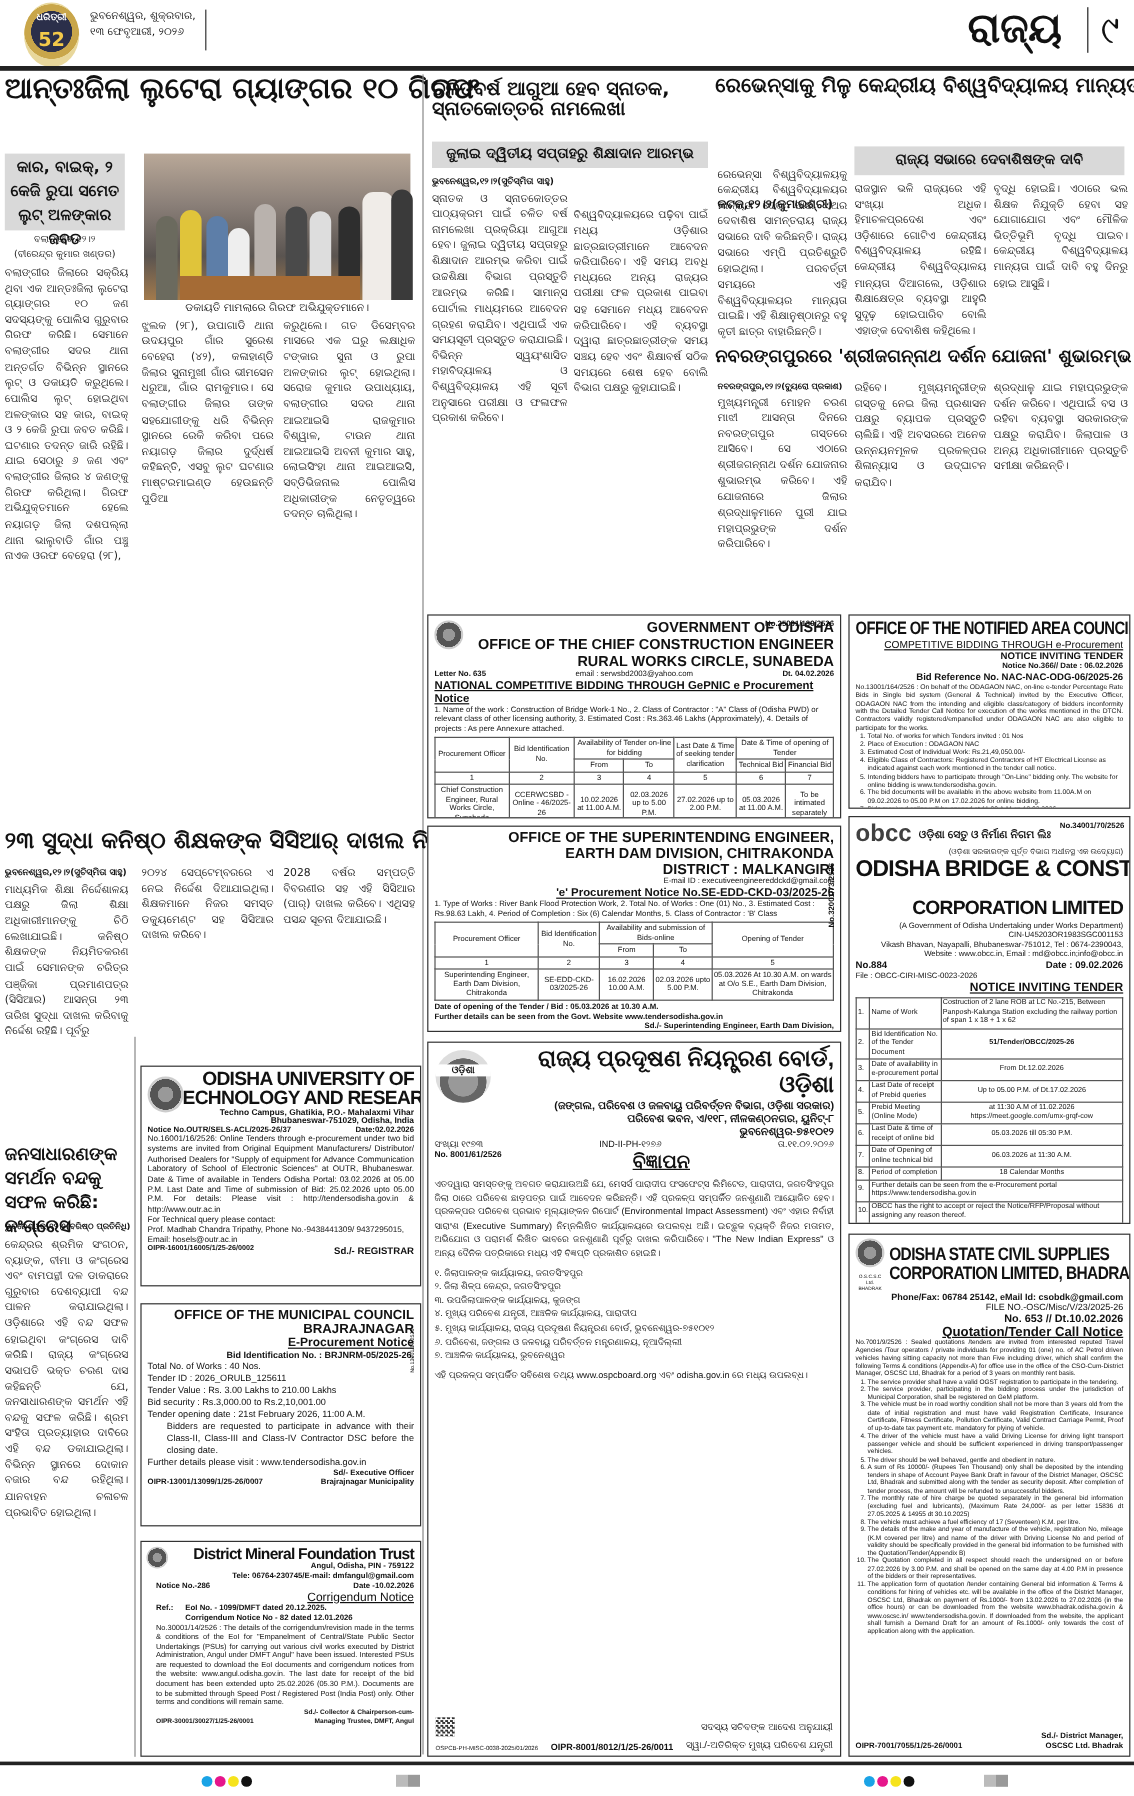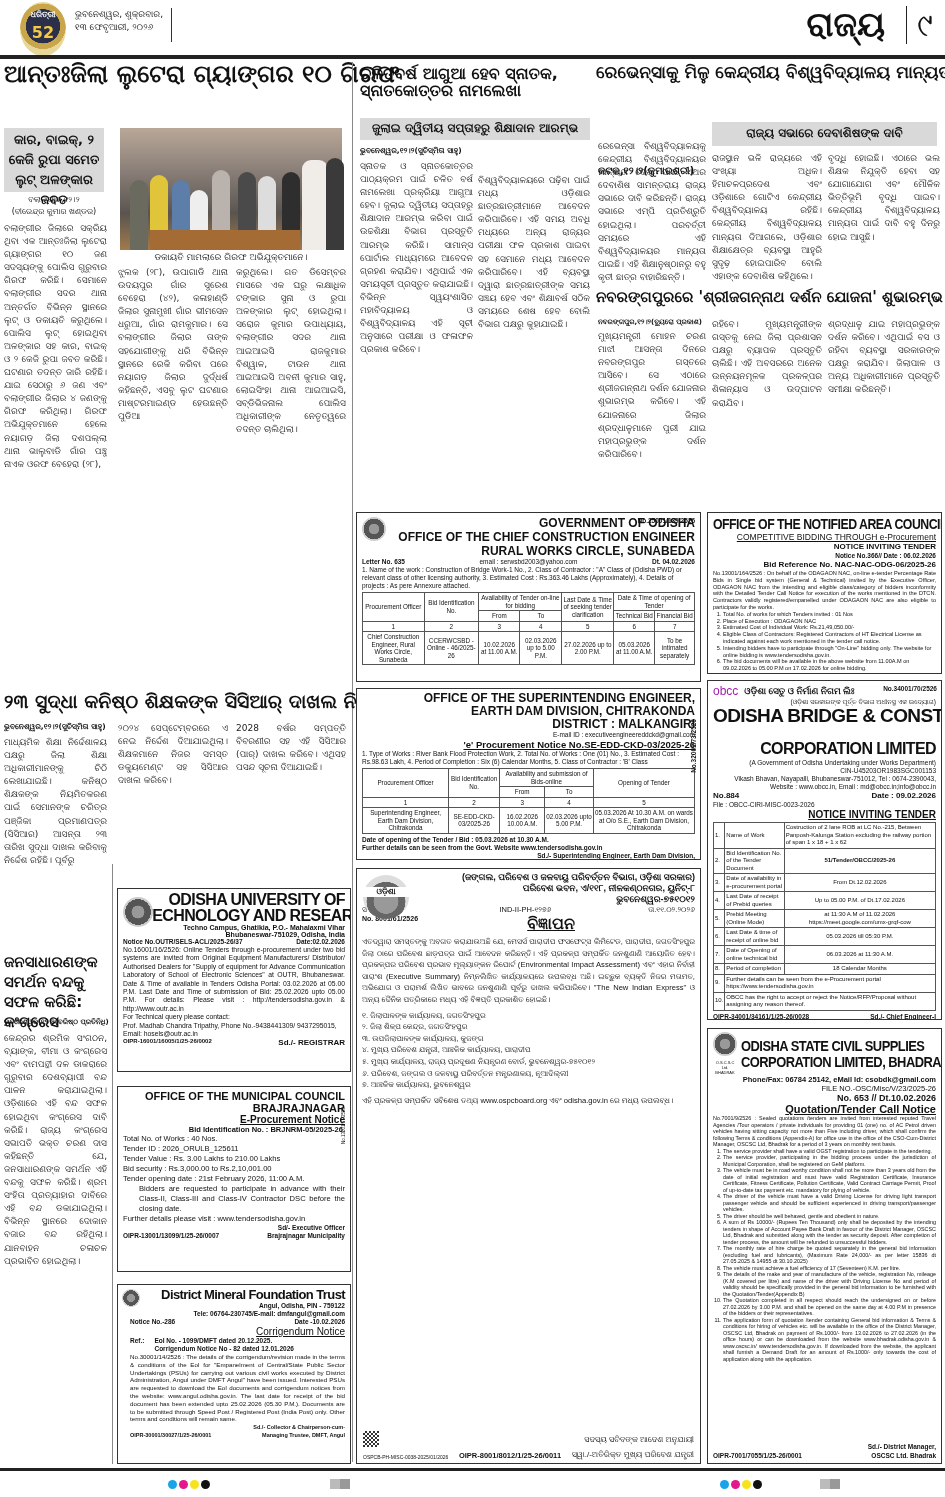--- a/index.html
+++ b/index.html
@@ -120,20 +120,21 @@
   <span class="emblem abs" style="left:5px;top:4px;"></span>
   <div class="c b lg" style="margin-left:20px;">GOVERNMENT OF ODISHA</div>
   <div class="abs sm b" style="right:5px;top:4px;">No.25001/139/2526</div>
   <div class="c b lg">OFFICE OF THE CHIEF CONSTRUCTION ENGINEER</div>
   <div class="c b lg">RURAL WORKS CIRCLE, SUNABEDA</div>
   <div class="row sm">
     <span class="b">Letter No. 635</span>
     <span>email : serwsbd2003@yahoo.com</span>
     <span class="b">Dt. 04.02.2026</span>
   </div>
+  <div class="b u" style="font-size:9.5px;">NATIONAL COMPETITIVE BIDDING THROUGH GePNIC e  Procurement Notice</div>
   <div class="sm">1. Name of the work : Construction of Bridge Work-1 No., 2. Class of Contractor : "A" Class of (Odisha PWD) or relevant class of other licensing authority, 3. Estimated Cost : Rs.363.46 Lakhs (Approximately), 4. Details of projects : As pere Annexure attached.</div>
   <table>
     <tbody>
         <tr>
       <th rowspan="2">Procurement Officer</th>
       <th rowspan="2">Bid Identification No.</th>
       <th colspan="2">Availability of Tender on-line for bidding</th>
       <th rowspan="2">Last Date &amp; Time of seeking tender clarification</th>
       <th colspan="2">Date &amp; Time of opening of Tender</th>
     </tr>
@@ -226,21 +227,21 @@
     <li>Intending bidders have to participate through "On-Line" bidding only. The website for online bidding is www.tendersodisha.gov.in.</li>
     <li>The bid documents will be available in the above website from 11.00A.M on 09.02.2026 to 05.00 P.M on 17.02.2026 for online bidding.</li>
     <li>Bids received online will be opened at 11.00 A.M on 18.02.2026.</li>
 
   </ol>
 
 </div>
 
 <div class="abs notice" style="left:707px;top:680px;width:235px;height:340px;">
   <div style="display:flex;align-items:center;gap:6px;">
-    <span style="font-size:12px;font-weight:normal;color:#a21caf;">obcc</span>
+    <span style="font-size:20px;font-weight:bold;color:#404040;">obcc</span>
     <span style="font-size:9px;font-weight:bold;">ଓଡ଼ିଶା ସେତୁ ଓ ନିର୍ମାଣ ନିଗମ ଲିଃ</span>
   </div>
   <div class="abs sm b" style="right:4px;top:4px;">No.34001/70/2526</div>
   <div class="c sm">(ଓଡ଼ିଶା ସରକାରଙ୍କ ପୂର୍ତ୍ତ ବିଭାଗ ଅଧୀନସ୍ଥ ଏକ ଉଦ୍ୟୋଗ)</div>
   <div class="c condensed" style="font-size:19px;line-height:20px;transform:none;">ODISHA BRIDGE &amp; CONSTRUCTION</div>
   <div class="c condensed" style="font-size:16px;line-height:20px;transform:none;margin-top:13px;">CORPORATION LIMITED</div>
   <div class="c sm">(A Government of Odisha Undertaking under Works Department)</div>
   <div class="c sm">CIN-U45203OR1983SGC001153</div>
   <div class="c sm">Vikash Bhavan, Nayapalli, Bhubaneswar-751012, Tel : 0674-2390043,</div>
   <div class="c sm">Website : www.obcc.in, Email : md@obcc.in;info@obcc.in</div>
@@ -407,20 +408,21 @@
   <div class="row sm b" style="font-size:5.5px;">
     <span>OIPR-30001/30027/1/25-26/0001</span>
     <span>Managing Trustee, DMFT, Angul</span>
   </div>
 </div>
 
 <div class="abs notice" style="left:356px;top:868px;width:345px;height:596px;">
   <div class="abs" style="left:6px;top:6px;width:46px;height:44px;border-radius:50%;background:radial-gradient(circle at 50% 60%, #999 0 35%, #666 36% 55%, #ddd 56%);">
     <div style="position:absolute;top:12px;left:0;right:0;text-align:center;font-size:8px;font-weight:bold;background:#fff;">ଓଡ଼ିଶା</div>
   </div>
+  <div class="c b" style="font-size:19px;line-height:22px;margin-left:50px;">ରାଜ୍ୟ ପ୍ରଦୂଷଣ ନିୟନ୍ତ୍ରଣ ବୋର୍ଡ, ଓଡ଼ିଶା</div>
   <div class="c b" style="font-size:9px;margin-left:50px;">(ଜଙ୍ଗଲ, ପରିବେଶ ଓ ଜଳବାୟୁ ପରିବର୍ତ୍ତନ ବିଭାଗ, ଓଡ଼ିଶା ସରକାର)</div>
   <div class="c b" style="font-size:9px;margin-left:50px;">ପରିବେଶ ଭବନ, ଏ/୧୧୮, ନୀଳକଣ୍ଠନଗର, ୟୁନିଟ୍-୮</div>
   <div class="c b" style="font-size:9px;margin-left:50px;">ଭୁବନେଶ୍ୱର-୭୫୧୦୧୨</div>
   <div class="row" style="font-size:7.5px;">
     <span>ସଂଖ୍ୟା ୧୯୭୩</span>
     <span>IND-II-PH-୧୨୭୬</span>
     <span>ତା.୧୧.୦୨.୨୦୨୬</span>
   </div>
   <div class="row">
     <span class="b" style="font-size:7px;">No. 8001/61/2526</span>

